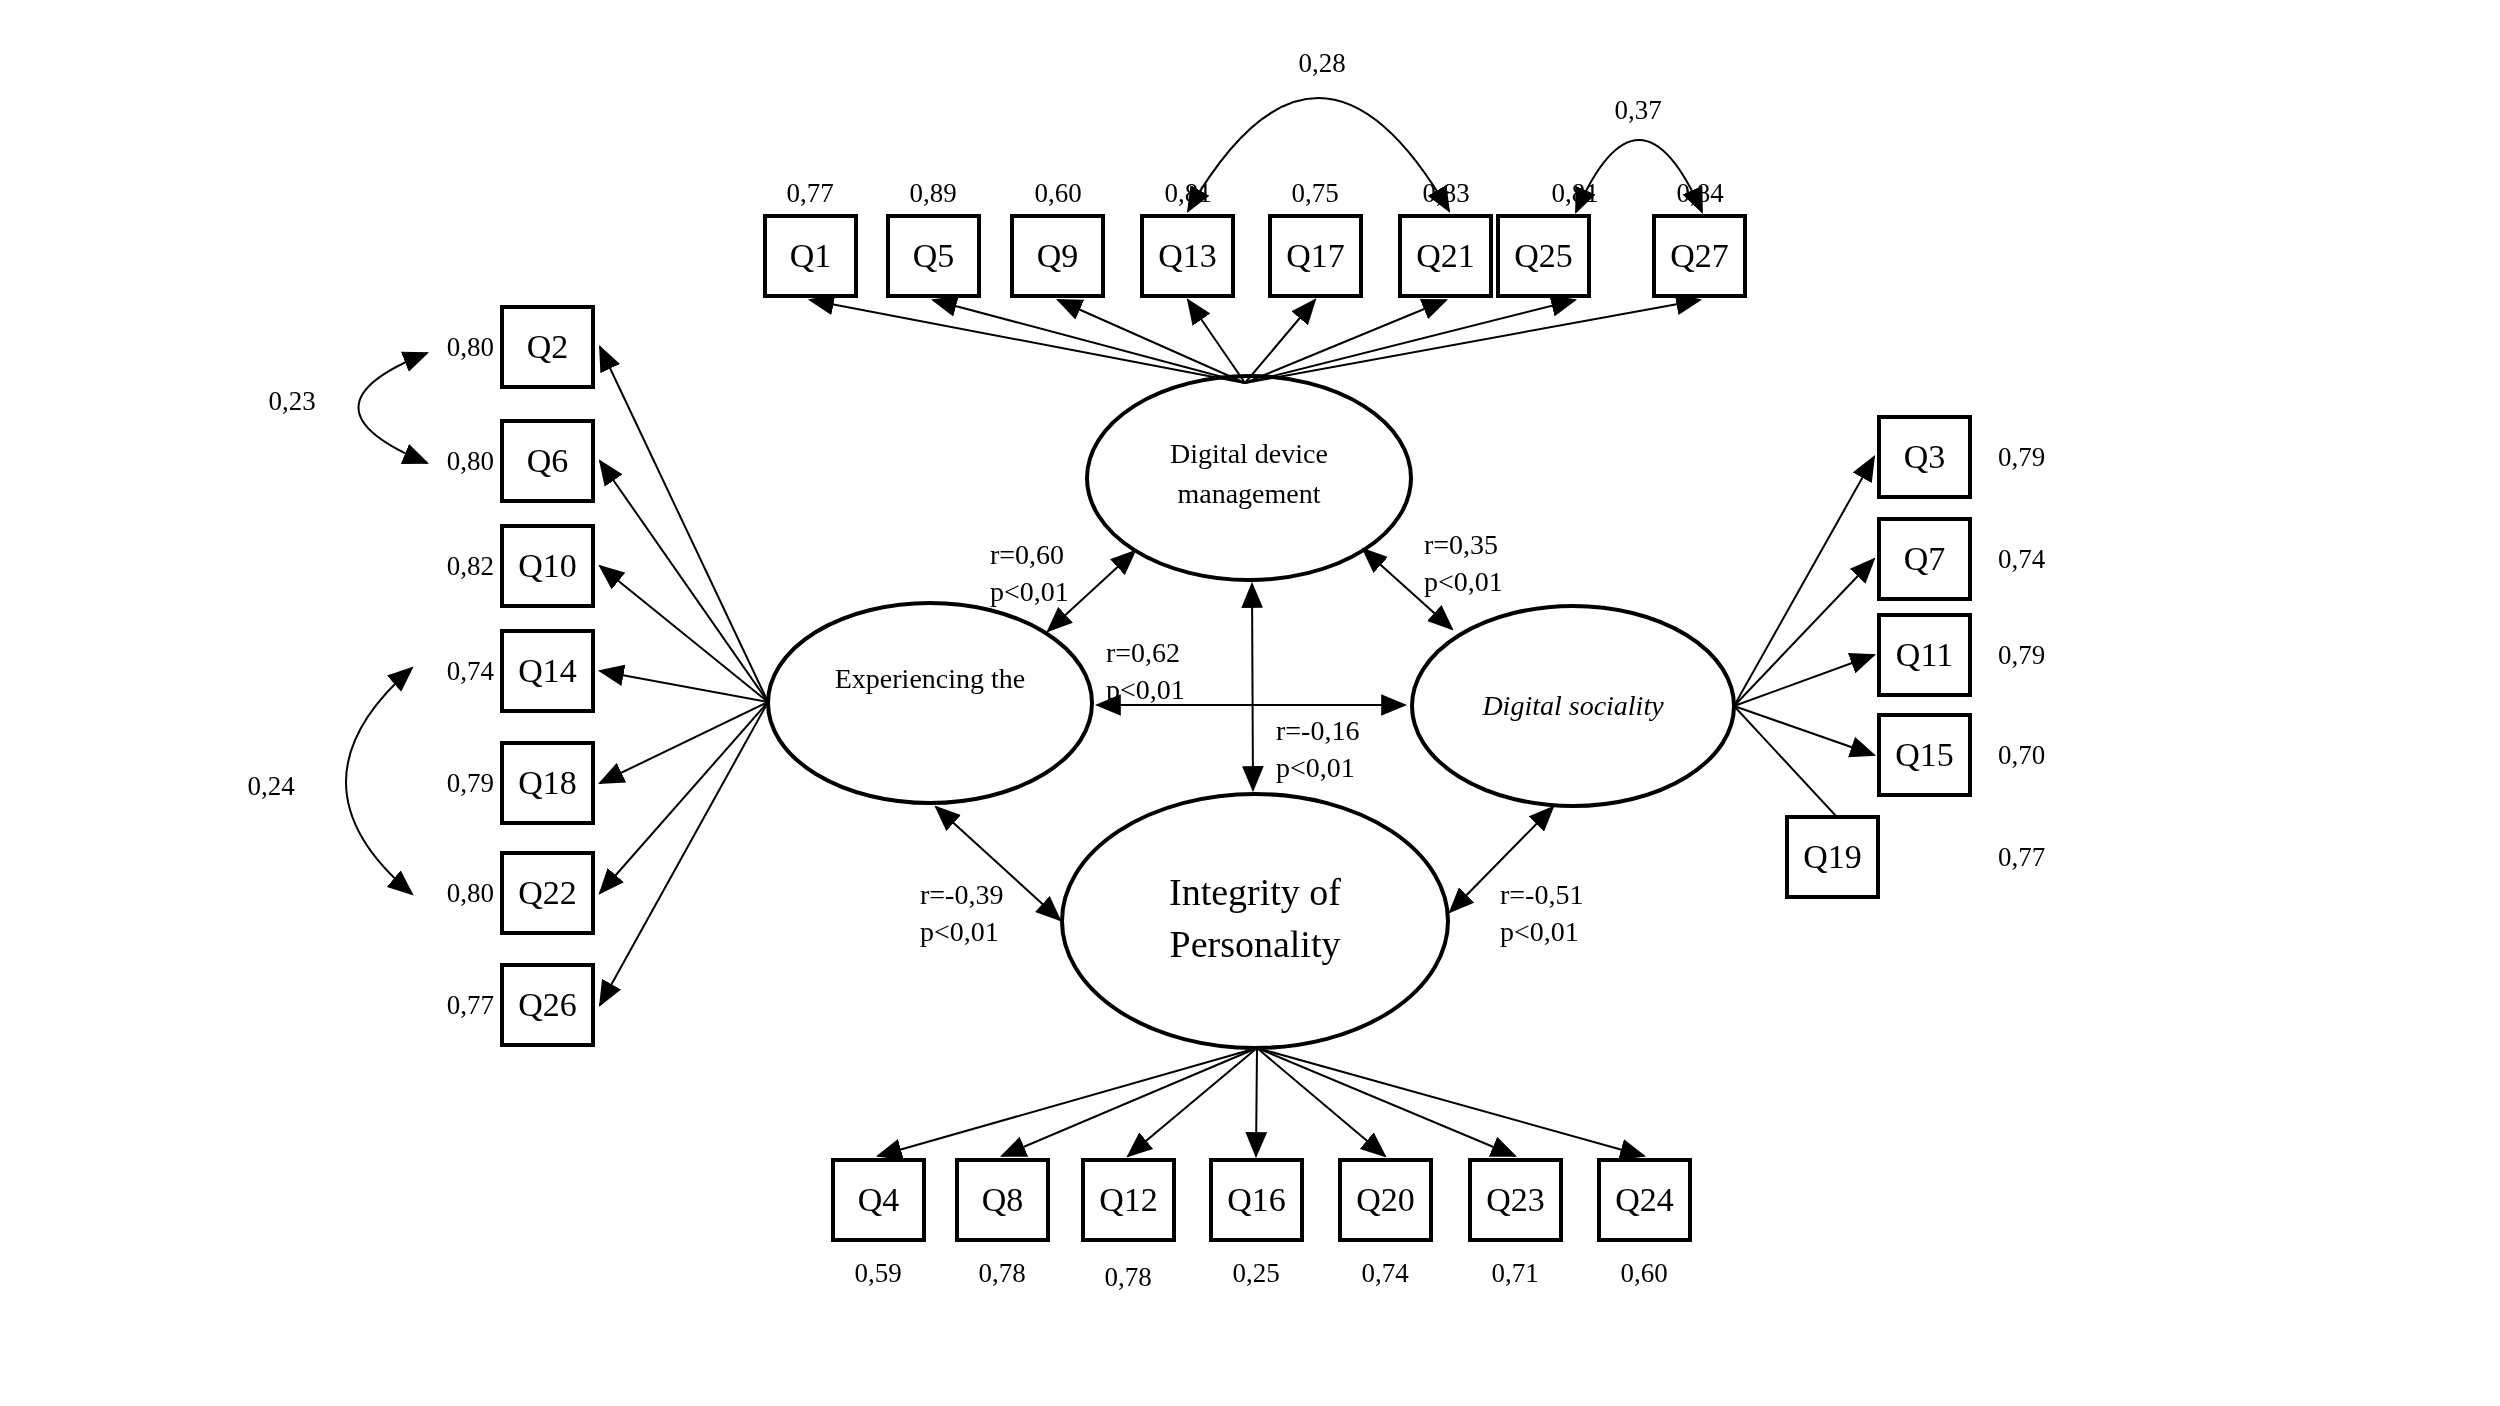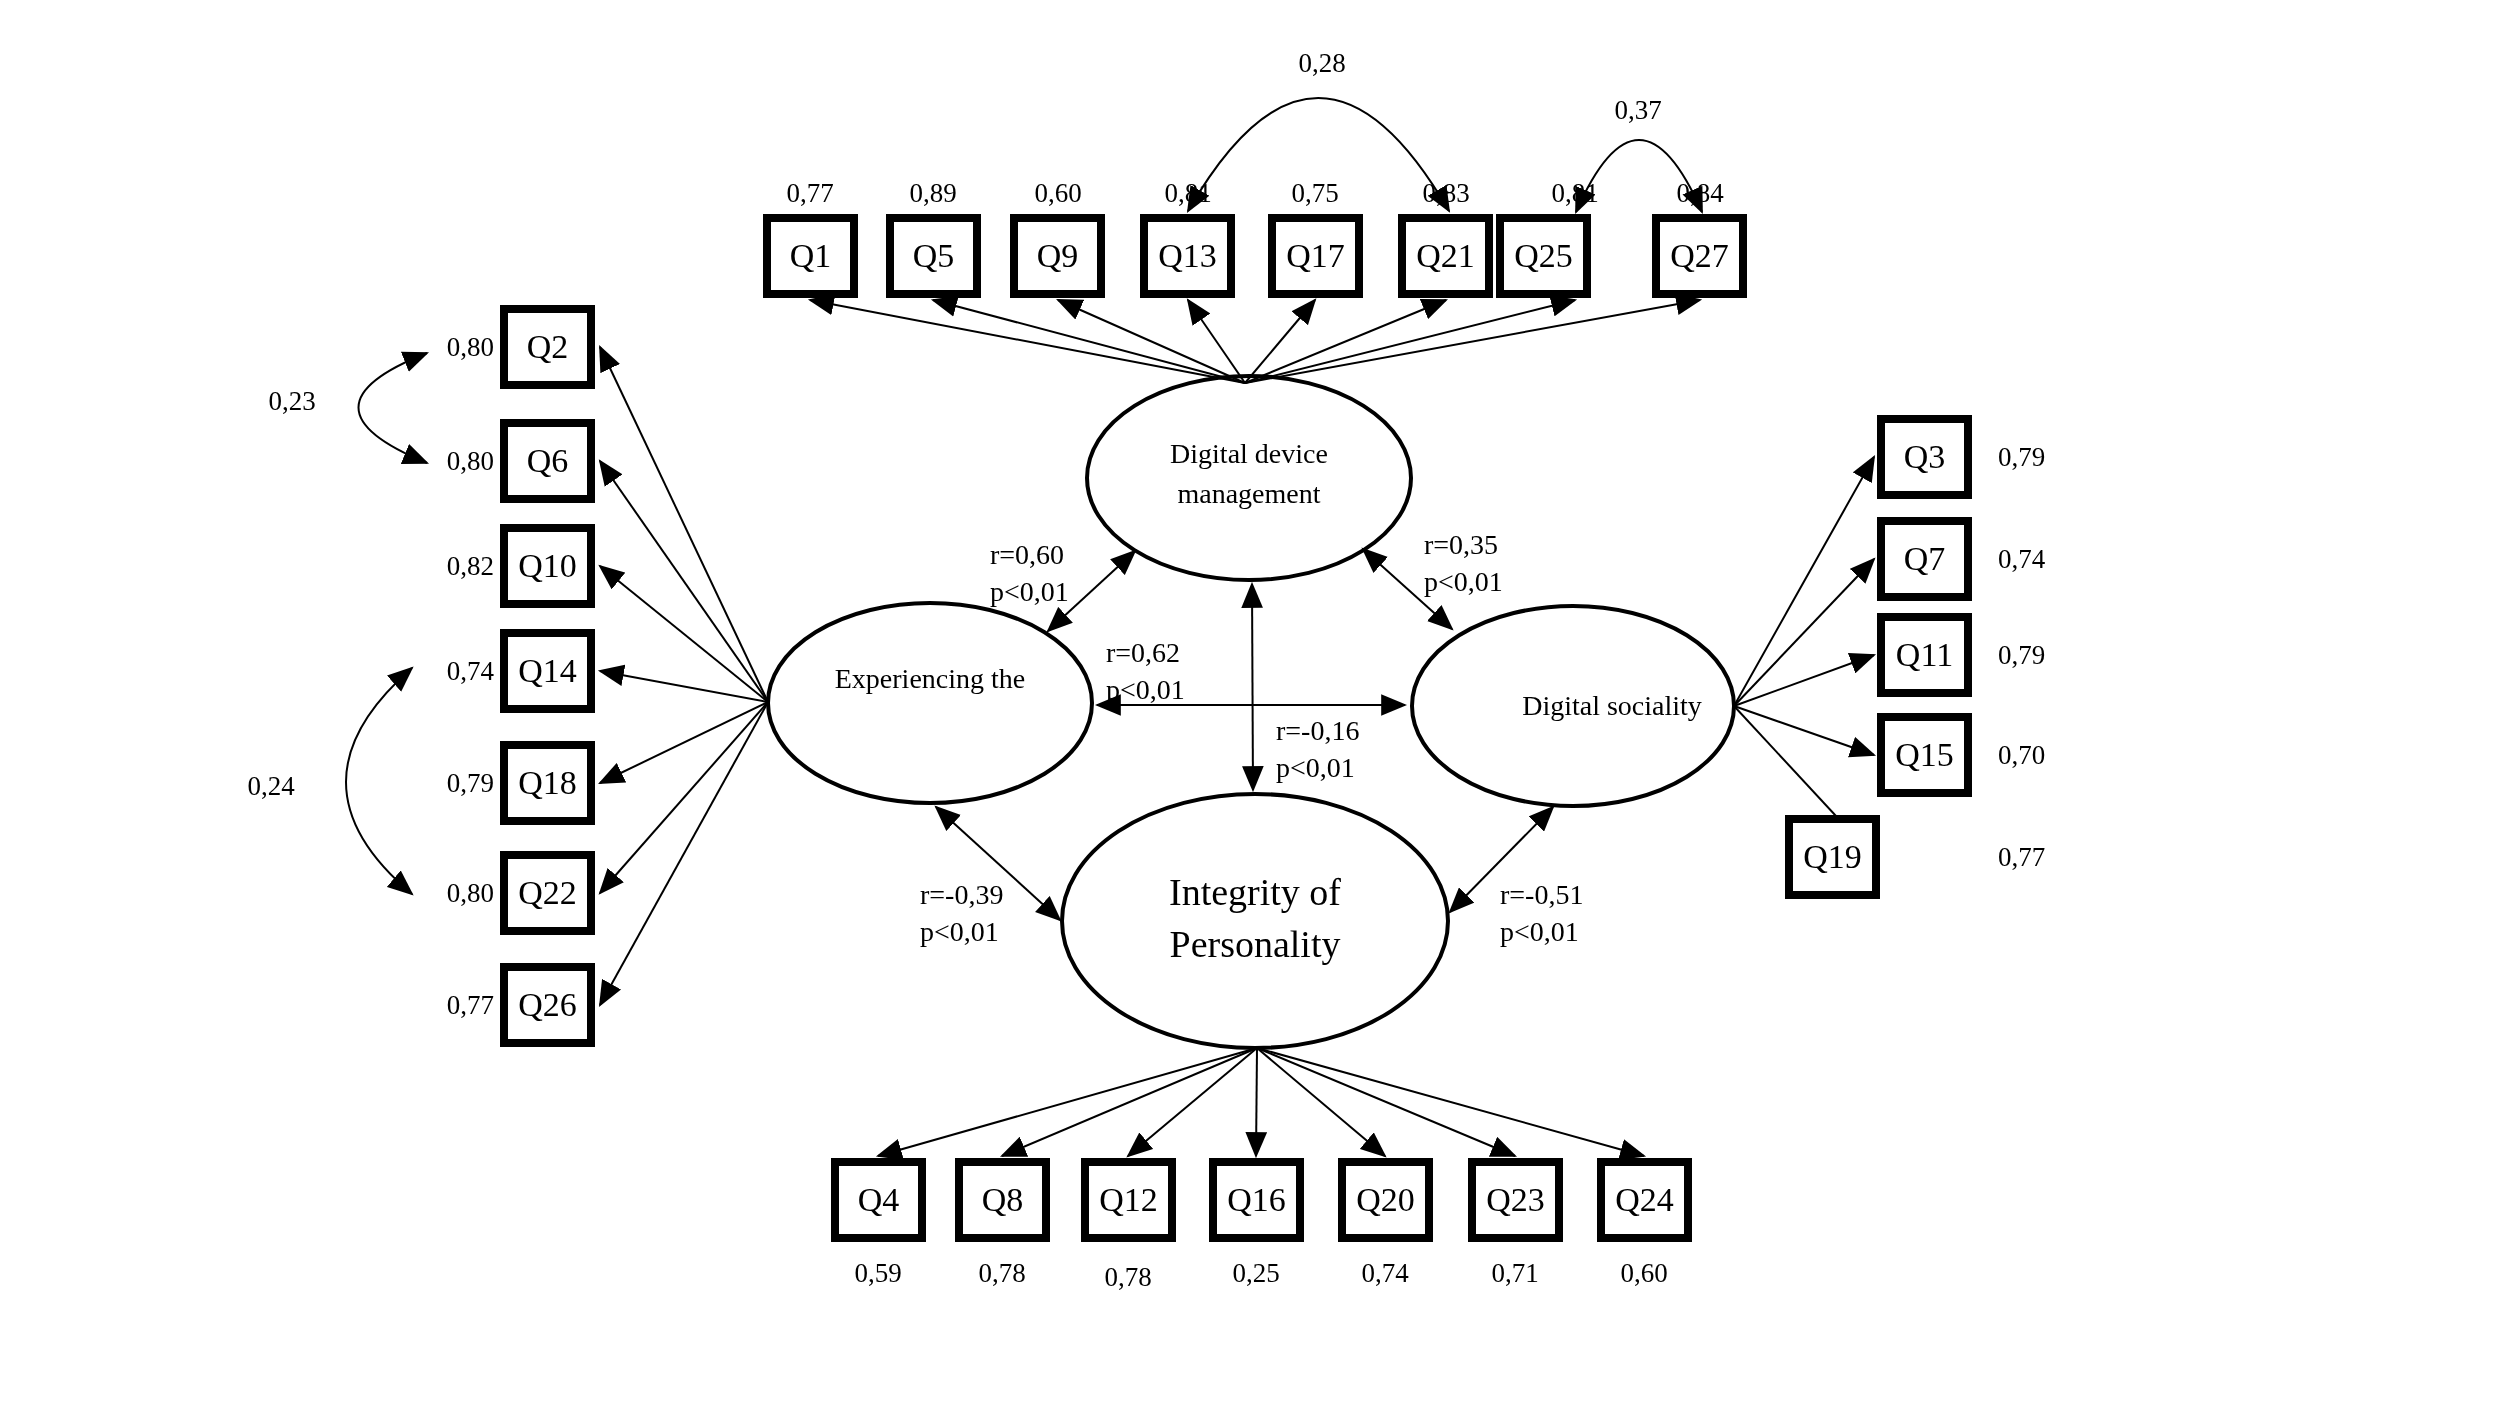--- a/index.html
+++ b/index.html
@@ -8,21 +8,21 @@
     width:2500px;height:1406px;
     background:#ffffff;
     font-family:"Liberation Serif","DejaVu Serif",serif;
     color:#000;
     overflow:hidden;
   }
   #wires{position:absolute;left:0;top:0;}
   .box{
     position:absolute;
     width:95px;height:84px;
-    border:8px solid #000000;
+    border:4px solid #000000;
     box-sizing:border-box;
     background:#fff;
     display:flex;align-items:center;justify-content:center;
     font-size:34px;
   }
   .loading{
     position:absolute;
     font-size:27px;line-height:34px;
     white-space:nowrap;
   }
@@ -181,21 +181,21 @@
   <div class="loading center" style="left:1455px;top:1256px;">0,71</div>
   <div class="loading center" style="left:1584px;top:1256px;">0,60</div>
 
   <div class="latent-label" style="left:1049px;top:434px;">
     <div>Digital device</div>
     <div>management</div>
   </div>
   <div class="latent-label" style="left:730px;top:659px;">
     <div>Experiencing the</div>
   </div>
-  <div class="latent-label" style="left:1412px;top:686px;">Digital sociality</div>
+  <div class="latent-label" style="left:1373px;top:686px;font-style:italic;">Digital sociality</div>
   <div class="latent-label big" style="left:1055px;top:866px;">
     <div>Integrity of</div>
     <div>Personality</div>
   </div>
 
   <div class="corr" style="left:990px;top:536px;">
     <div>r=0,60</div>
     <div>p&lt;0,01</div>
   </div>
   <div class="corr" style="left:1424px;top:526px;">

